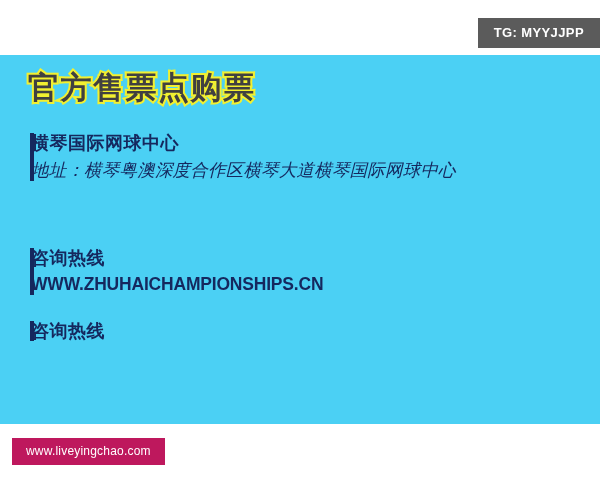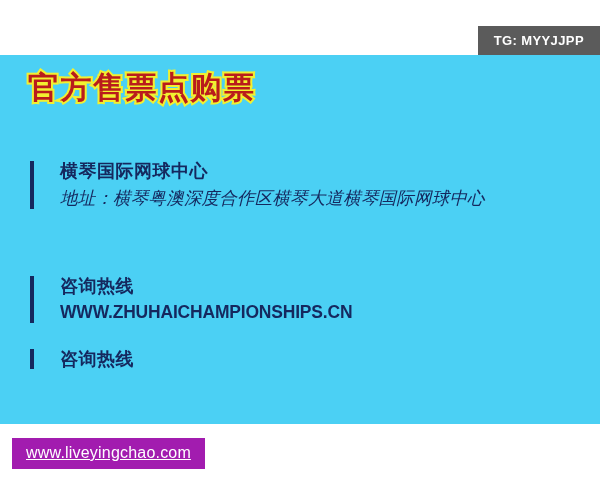--- a/index.html
+++ b/index.html
@@ -11,21 +11,21 @@
     height: 480px;
     background: #ffffff;
     font-family: "Liberation Sans", "DejaVu Sans", sans-serif;
     overflow: hidden;
     position: relative;
   }
 
   
   .top-strip {
     position: absolute;
-    left: 0; top: 16px;
+    left: 0; top: 8px;
     width: 600px; height: 40px;
     background: #ffffff;
   }
   .tg-badge {
     position: absolute;
     right: 0;
     top: 10px;
     background: #5b5b5b;
     color: #ffffff;
     font-size: 13px;
@@ -45,34 +45,33 @@
   }
 
   
   .headline {
     position: absolute;
     left: 28px;
     top: 17px;
     font-size: 31px;
     font-weight: 700;
     line-height: 1;
-    color: #b91c1c;
+    color: #404040;
     letter-spacing: 1.5px;
     -webkit-text-stroke: 4px #f2f030;
     paint-order: stroke fill;
     white-space: nowrap;
   }
 
   
   .block {
     position: absolute;
     left: 30px;
-    padding-left: 30px;
+    padding-left: 1px;
     color: #15285e;
-    margin-top: 28px;
   }
   .block::before {
     content: "";
     position: absolute;
     left: 0;
     top: 3px;
     bottom: 3px;
     width: 4px;
     background: #15285e;
   }
@@ -118,29 +117,28 @@
   .bottom-strip {
     position: absolute;
     left: 0; top: 424px;
     width: 600px; height: 56px;
     background: #ffffff;
   }
   .watermark {
     position: absolute;
     left: 12px;
     top: 14px;
-    background: #a21caf;
+    background: #be185d;
     color: #ffffff;
-    font-size: 16px;
+    font-size: 12px;
     font-weight: 400;
     letter-spacing: 0.2px;
     padding: 7px 14px 8px 14px;
     line-height: 1;
     white-space: nowrap;
-    text-decoration: underline;
   }
 </style>
 </head>
 <body>
 
 <div class="top-strip">
   <div class="tg-badge">TG: MYYJJPP</div>
 </div>
 
 <div class="cyan-panel">

